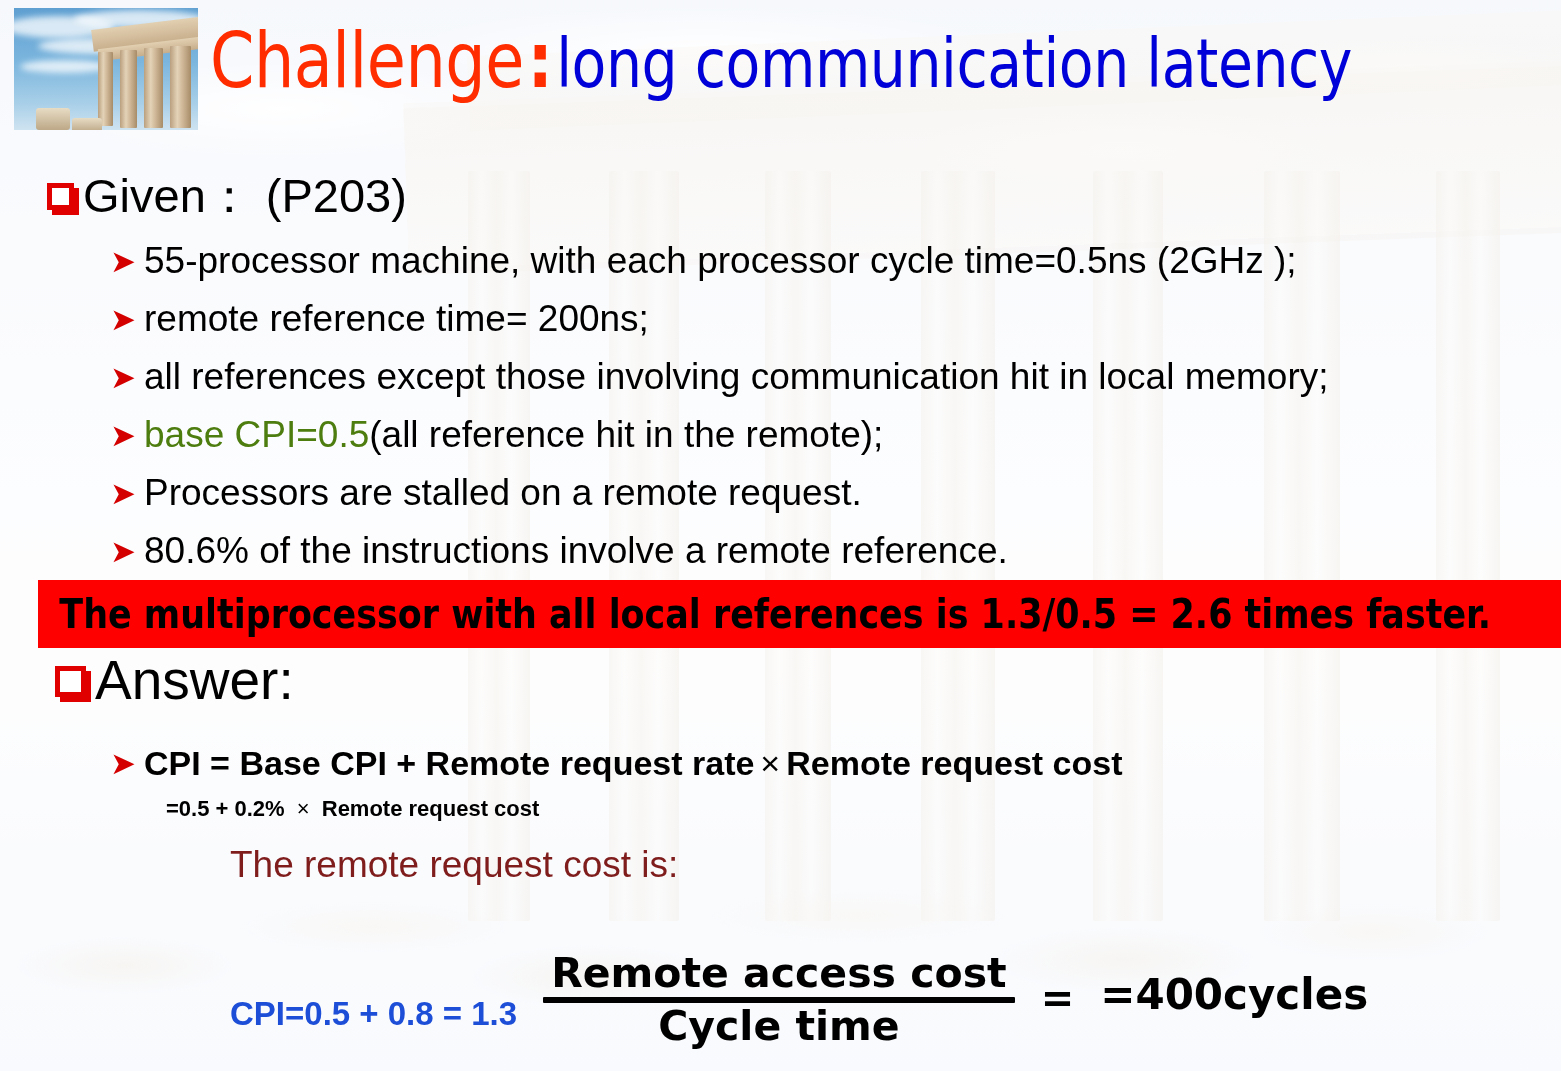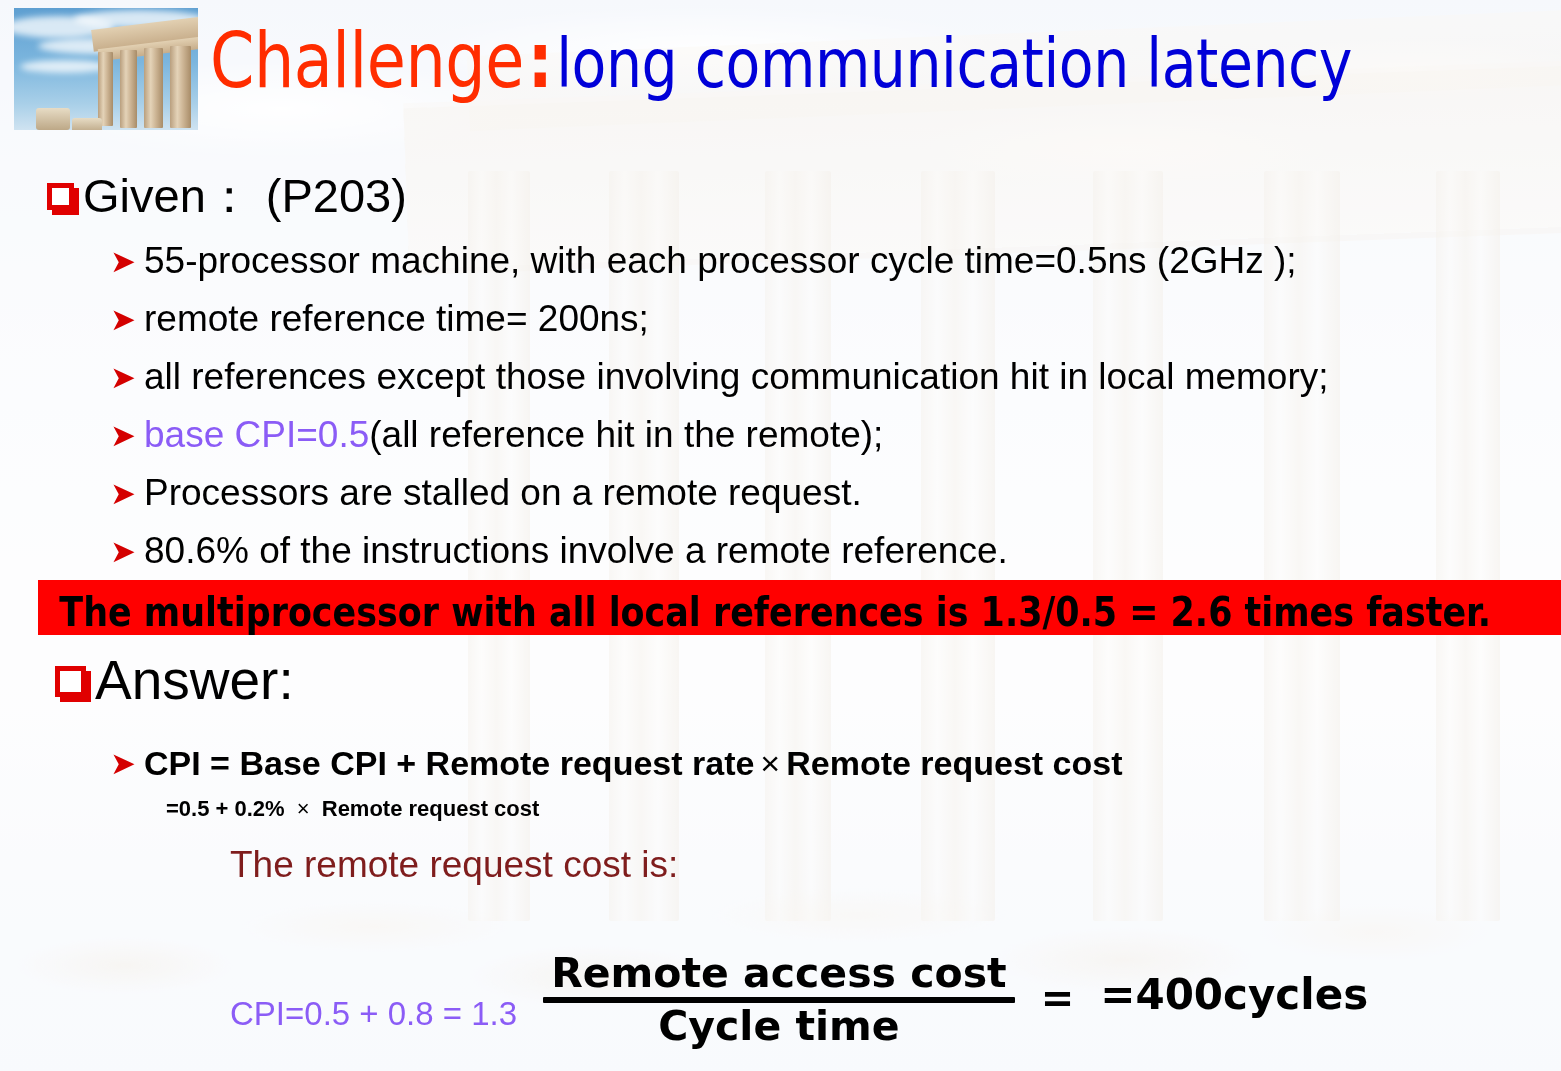--- a/index.html
+++ b/index.html
@@ -197,32 +197,32 @@
     white-space: nowrap;
   }
   .arrow {
     color: #d40000;
     font-size: 31px;
     line-height: 58px;
     width: 34px;
     flex: 0 0 34px;
     font-family: "DejaVu Sans", sans-serif;
   }
-  .b-blue { color: #8b5cf6; }
+  .b-blue { color: #4d7c0f; }
 
   
   .red-bar {
     position: absolute;
     left: 38px;
     top: 580px;
     width: 1523px;
-    height: 55px;
+    height: 68px;
     background: #ff0000;
     display: flex;
-    align-items: flex-end;
+    align-items: center;
   }
   .red-bar-text {
     font-family: "Liberation Sans Narrow", "DejaVu Sans Condensed", "Liberation Sans", sans-serif;
     font-weight: 700;
     font-size: 40px;
     color: #000000;
     white-space: nowrap;
     padding-left: 22px;
     transform: scaleX(0.97);
     transform-origin: left center;
@@ -268,23 +268,23 @@
   
   .math-row {
     position: absolute;
     left: 230px;
     top: 952px;
     display: flex;
     align-items: center;
     gap: 26px;
   }
   .cpi-red {
-    font-weight: 400;
+    font-weight: 700;
     font-size: 33px;
-    color: #8b5cf6;
+    color: #1d4ed8;
     white-space: nowrap;
     align-self: flex-end;
     padding-bottom: 14px;
   }
   .hand {
     font-family: "DejaVu Sans", sans-serif;
     font-weight: 700;
     color: #000;
     font-style: normal;
   }

